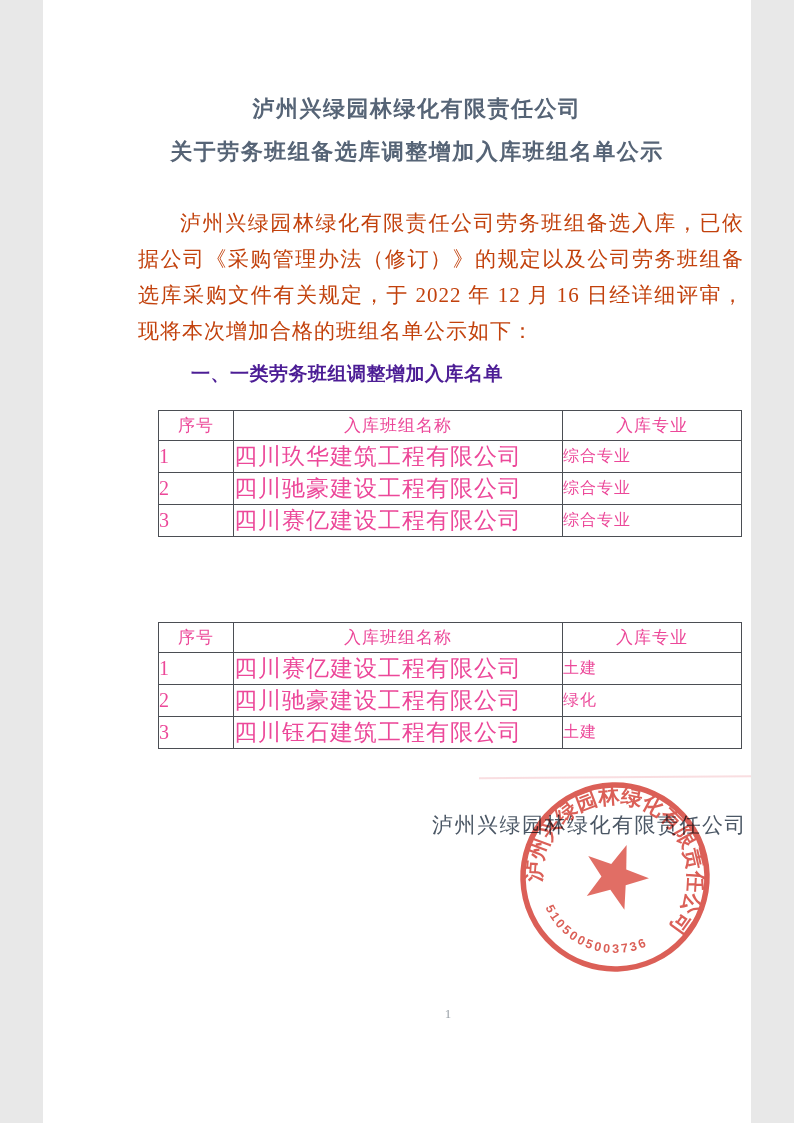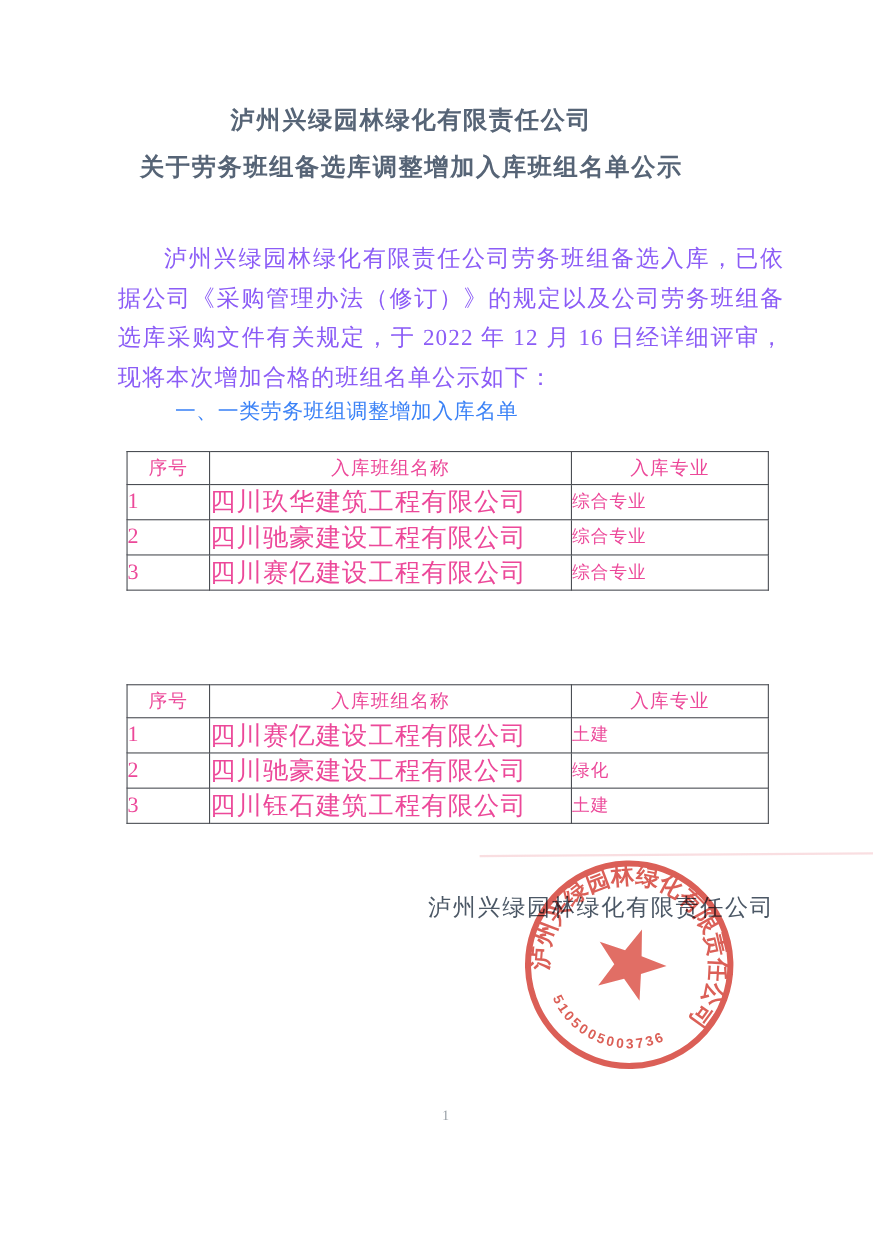--- a/index.html
+++ b/index.html
@@ -1,36 +1,36 @@
 <!DOCTYPE html>
 <html><head>
 <meta charset="utf-8">
 <style>
   html,body { margin:0; padding:0; background:#e8e8e8; }
   .page {
-    position:relative; width:794px; height:1123px; margin:0 auto;
+    position:relative; width:708px; height:1123px; margin:0 auto;
     background:#ffffff; overflow:hidden;
     font-family:"Liberation Serif", serif; color:#4c5866;
   }
   .doc-title, .doc-subtitle {
     position:absolute; left:0; width:748px; text-align:center;
     font-family:"Liberation Sans", sans-serif; font-weight:bold;
     color:#566476; letter-spacing:1.5px; font-size:22px; line-height:26px;
   }
   .doc-title    { top:96px;  }
   .doc-subtitle { top:139px; }
   .intro {
-    position:absolute; left:95px; top:205px; width:606px; margin:12px;
+    position:absolute; left:95px; top:205px; width:606px; margin:0;
     font-size:21px; line-height:36px; letter-spacing:1px;
-    text-align:justify; text-indent:2em; color:#8b5cf6;
+    text-align:justify; text-indent:2em; color:#c2410c;
   }
   .section-heading {
-    position:absolute; left:159px;
-    font-family:"Liberation Sans", sans-serif; font-weight:normal;
-    font-size:19px; letter-spacing:0.5px; color:#3b82f6; white-space:nowrap;
+    position:absolute; left:148px;
+    font-family:"Liberation Sans", sans-serif; font-weight:bold;
+    font-size:19px; letter-spacing:0.5px; color:#4c1d95; white-space:nowrap;
   }
   .section-heading.first  { top:361px; }
   .section-heading.second { top:567px; }
   table.roster {
     position:absolute; left:115px; width:583px;
     border-collapse:collapse; table-layout:fixed;
   }
   table.roster.first  { top:410px; }
   table.roster.second { top:622px; }
   table.roster col.c1 { width:75px;  }

